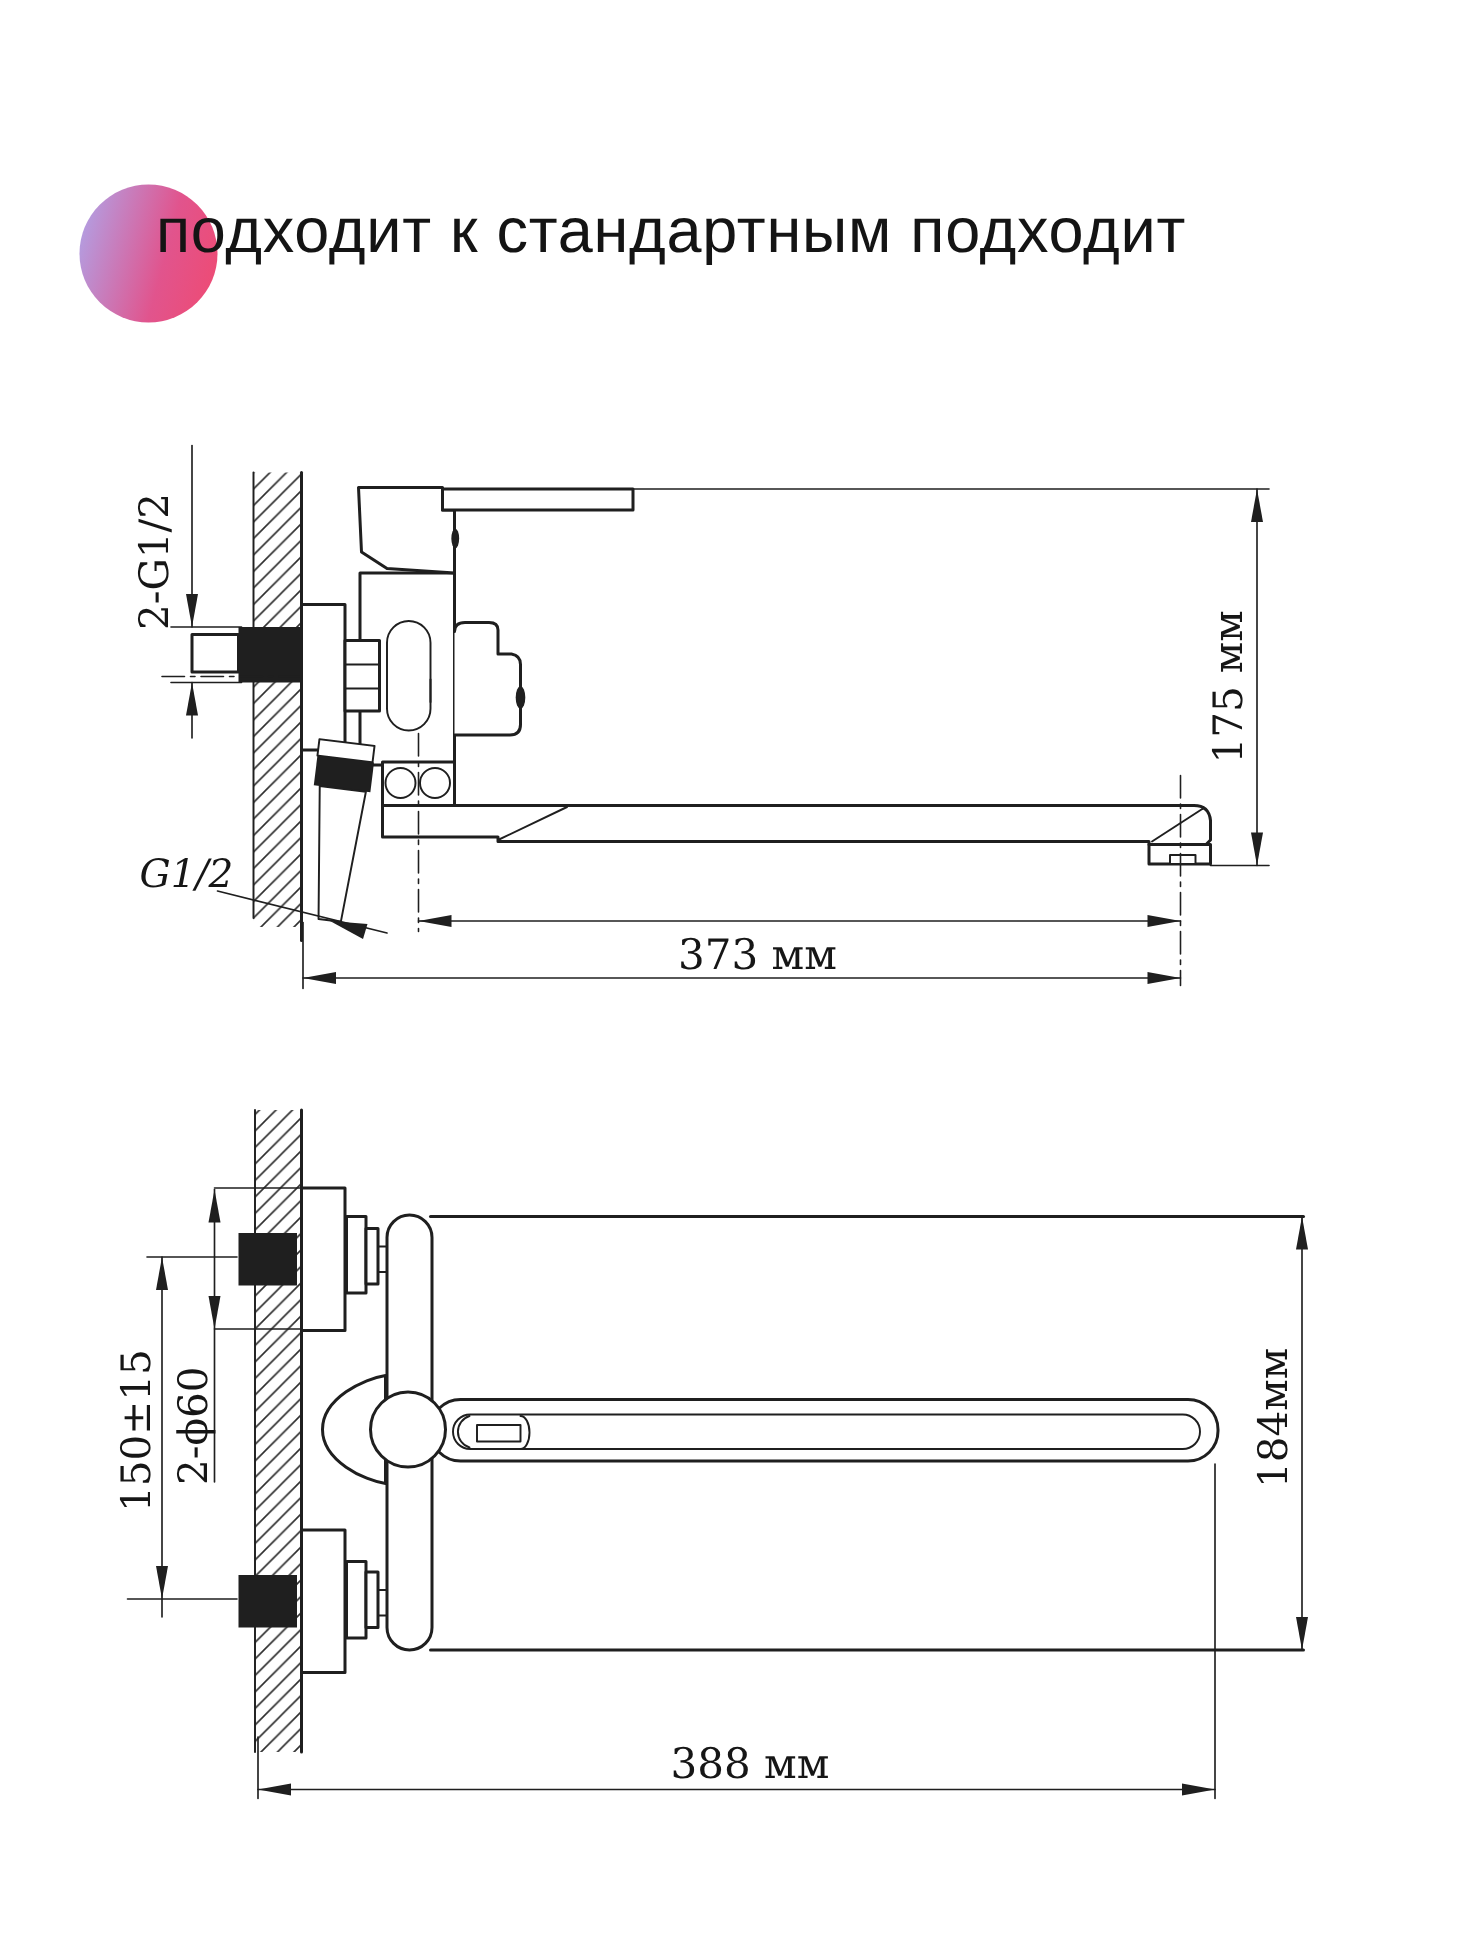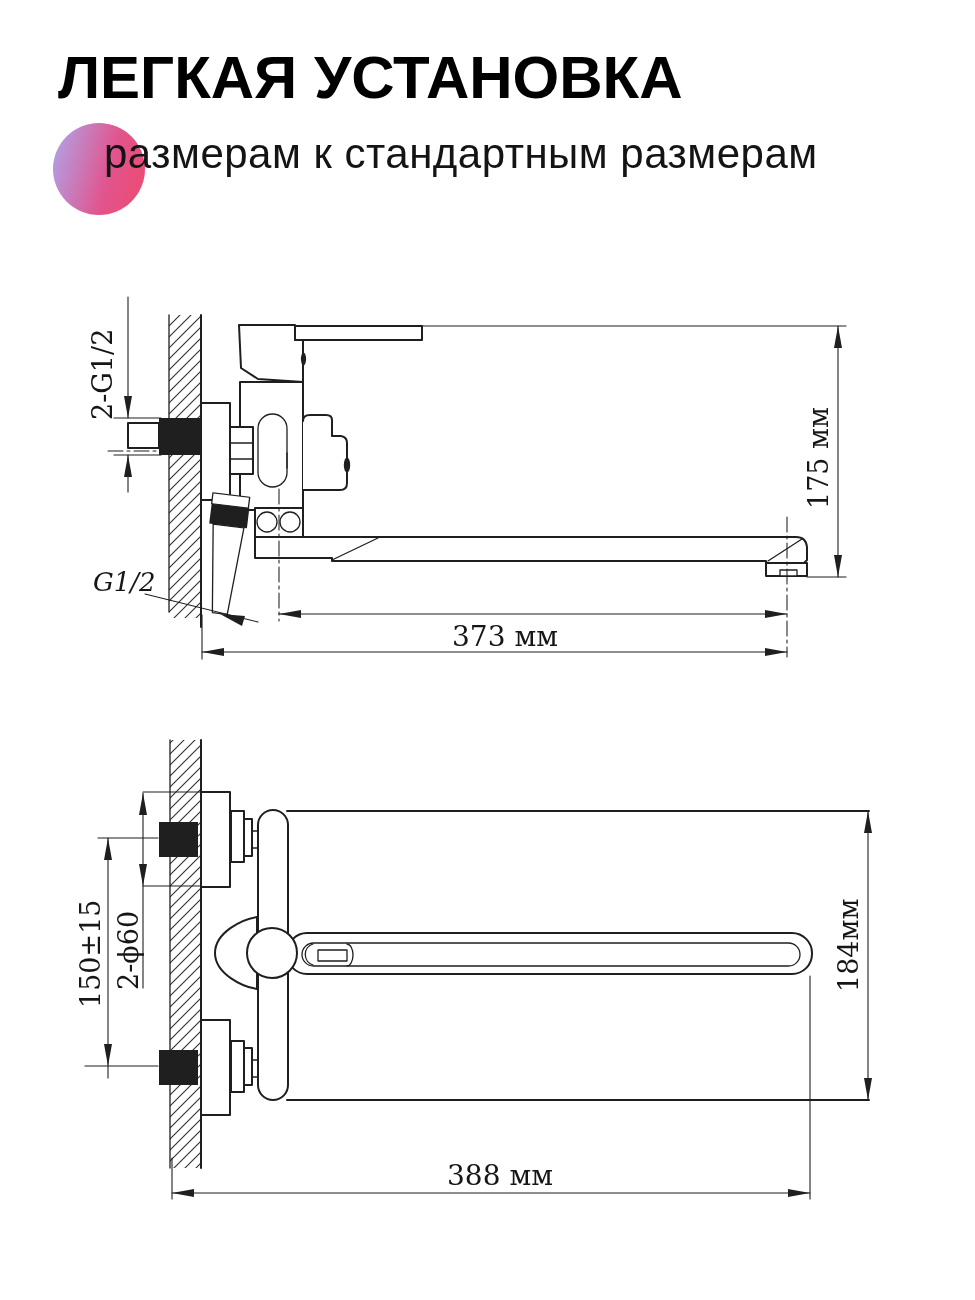--- a/index.html
+++ b/index.html
@@ -21,23 +21,22 @@
   .arr{fill:var(--line,#1f1f1f);stroke:none;}
   text.dt{font-family:"DejaVu Serif","Liberation Serif",serif;font-size:27px;fill:#161616;}
   text.dt-big{font-family:"DejaVu Serif","Liberation Serif",serif;font-size:28px;fill:#161616;}
   text.dt-it{font-family:"DejaVu Serif","Liberation Serif",serif;font-style:italic;font-size:26px;fill:#161616;}
 </style>
 </head>
 <body>
 
 <div id="stage">
 
-  <div class="title">ЛЕГКАЯ УСТАНОВКА</div>
   <div class="accent-dot"></div>
-  <div class="subtitle">размерам к стандартным размерам</div>
+  <div class="subtitle">подходит к стандартным подходит</div>
 
   <svg width="975" height="1300" viewBox="0 0 975 1300">
     <defs>
       <pattern id="hatch" patternUnits="userSpaceOnUse" width="11" height="11">
         <path d="M0,11 L11,0 M-2.75,2.75 L2.75,-2.75 M8.25,13.75 L13.75,8.25" stroke="#2e2e2e" stroke-width="1.1" fill="none"></path>
       </pattern>
     </defs>
 
     <g>
 

